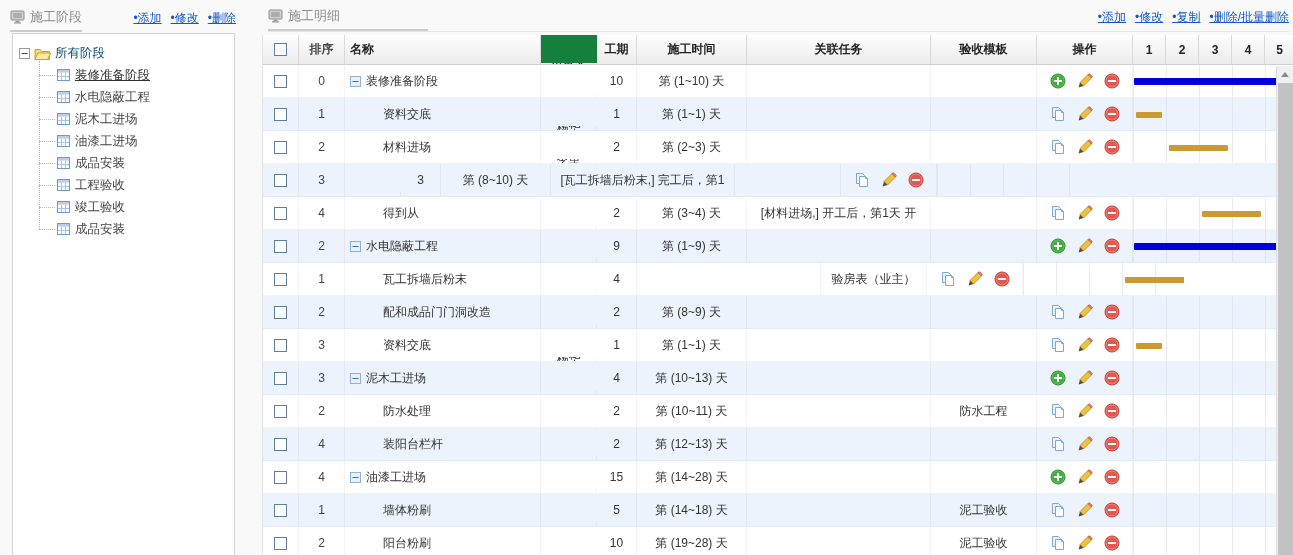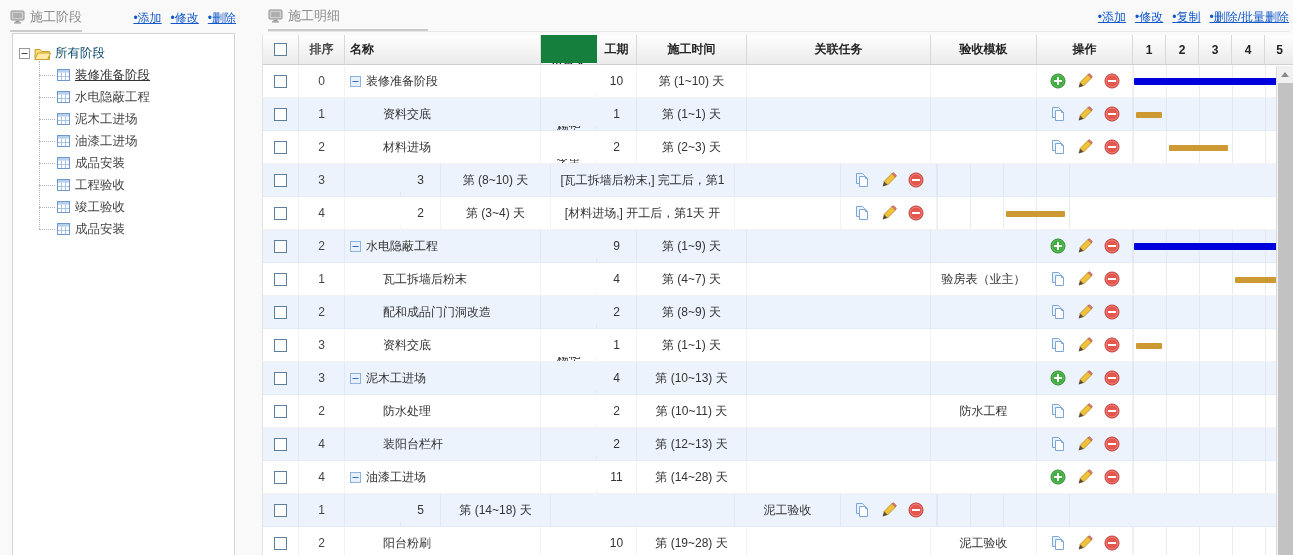--- a/index.html
+++ b/index.html
@@ -397,20 +397,23 @@
               </svg>
             </span>
           </div>
           <div class="td c-gantt"></div>
         </div>
         <div class="trow">
           <div class="td c-check">
             <span class="cb"></span>
           </div>
           <div class="td c-order">4</div>
+          <div class="td c-name child">
+            <span class="name-txt">得到从</span>
+          </div>
           <div class="td c-owner"></div>
           <div class="td c-dur">2</div>
           <div class="td c-time">第 (3~4) 天</div>
           <div class="td c-rel">[材料进场,] 开工后，第1天 开</div>
           <div class="td c-tpl"></div>
           <div class="td c-ops">
             <span class="op">
               <svg width="16" height="16" viewBox="0 0 16 16">
                 <path d="M2.5 1.5 h6 l2 2 v8 h-8 z" fill="#eaf2fc" stroke="#7da7d9"></path>
                 <path d="M5.5 4.5 h6 l2 2 v8 h-8 z" fill="#fff" stroke="#7da7d9"></path>
@@ -486,21 +489,20 @@
         <div class="trow">
           <div class="td c-check">
             <span class="cb"></span>
           </div>
           <div class="td c-order">1</div>
           <div class="td c-name child">
             <span class="name-txt">瓦工拆墙后粉末</span>
           </div>
           <div class="td c-owner"></div>
           <div class="td c-dur">4</div>
-          <div class="td c-time">第 (4~7) 天</div>
           <div class="td c-rel"></div>
           <div class="td c-tpl">验房表（业主）</div>
           <div class="td c-ops">
             <span class="op">
               <svg width="16" height="16" viewBox="0 0 16 16">
                 <path d="M2.5 1.5 h6 l2 2 v8 h-8 z" fill="#eaf2fc" stroke="#7da7d9"></path>
                 <path d="M5.5 4.5 h6 l2 2 v8 h-8 z" fill="#fff" stroke="#7da7d9"></path>
                 <path d="M11.5 4.5 v2 h2 z" fill="#cfe0f4" stroke="#7da7d9"></path>
               </svg>
             </span>
@@ -730,21 +732,21 @@
           <div class="td c-name grp">
             <span class="row-exp">
               <svg width="11" height="11" viewBox="0 0 11 11">
                 <rect x="0.5" y="0.5" width="10" height="10" fill="#e7f0fb" stroke="#8fb2dd"></rect>
                 <line x1="2.5" y1="5.5" x2="8.5" y2="5.5" stroke="#3b6db5" stroke-width="1"></line>
               </svg>
             </span>
             <span class="name-txt">油漆工进场</span>
           </div>
           <div class="td c-owner"></div>
-          <div class="td c-dur">11</div>
+          <div class="td c-dur">15</div>
           <div class="td c-time">第 (14~28) 天</div>
           <div class="td c-rel"></div>
           <div class="td c-tpl"></div>
           <div class="td c-ops">
             <span class="op">
               <svg width="16" height="16" viewBox="0 0 16 16">
                 <circle cx="8" cy="8" r="7" fill="#3fae3f" stroke="#2c872c"></circle>
                 <circle cx="8" cy="8" r="6" fill="none" stroke="#6cc96c" stroke-width="1" opacity="0.7"></circle>
                 <rect x="7" y="4" width="2" height="8" fill="#fff"></rect>
                 <rect x="4" y="7" width="8" height="2" fill="#fff"></rect>
@@ -765,20 +767,23 @@
               </svg>
             </span>
           </div>
           <div class="td c-gantt"></div>
         </div>
         <div class="trow alt">
           <div class="td c-check">
             <span class="cb"></span>
           </div>
           <div class="td c-order">1</div>
+          <div class="td c-name child">
+            <span class="name-txt">墙体粉刷</span>
+          </div>
           <div class="td c-owner"></div>
           <div class="td c-dur">5</div>
           <div class="td c-time">第 (14~18) 天</div>
           <div class="td c-rel"></div>
           <div class="td c-tpl">泥工验收</div>
           <div class="td c-ops">
             <span class="op">
               <svg width="16" height="16" viewBox="0 0 16 16">
                 <path d="M2.5 1.5 h6 l2 2 v8 h-8 z" fill="#eaf2fc" stroke="#7da7d9"></path>
                 <path d="M5.5 4.5 h6 l2 2 v8 h-8 z" fill="#fff" stroke="#7da7d9"></path>

